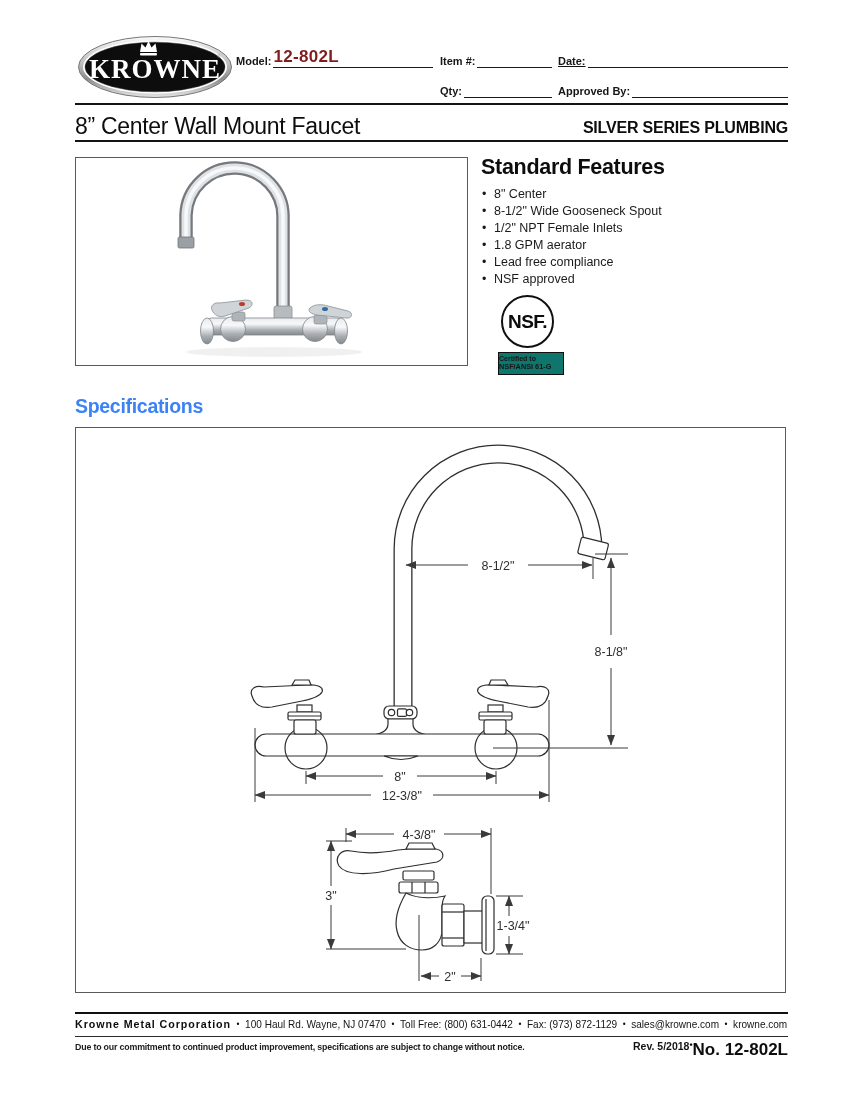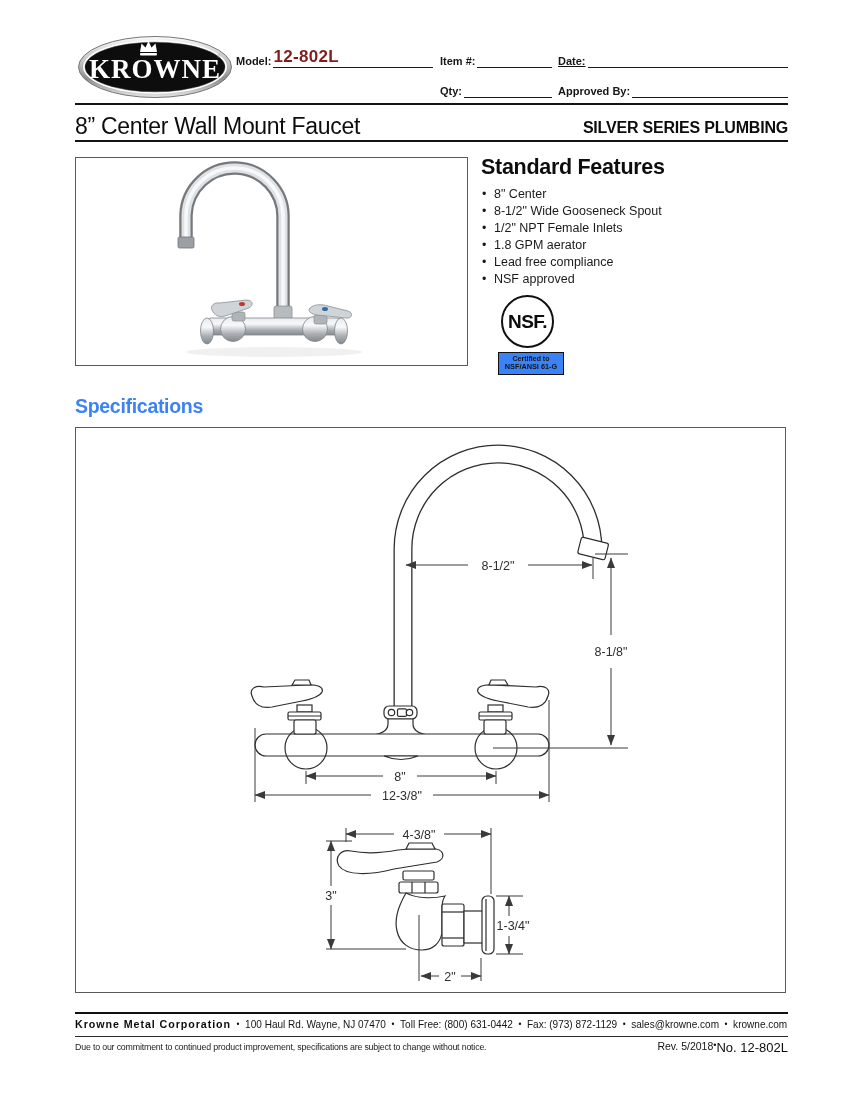--- a/index.html
+++ b/index.html
@@ -26,47 +26,47 @@
   .features { position:absolute; left:481px; top:155px; width:307px; }
   .features h2 { font-size:21.5px; font-weight:bold; letter-spacing:-.3px; color:#0d0d0d; }
   .features ul { list-style:none; margin-top:6px; }
   .features li { font-size:12.5px; line-height:17px; color:#1a1a1a; padding-left:13px; position:relative; }
   .features li::before { content:"\2022"; position:absolute; left:1px; top:0; font-size:12.5px; }
 
   .nsf { position:absolute; left:498px; top:295px; width:70px; }
   .nsf-circle { width:53px; height:53px; border:2.6px solid #101010; border-radius:50%;
     display:flex; align-items:center; justify-content:center; margin-left:3px; background:#fff; }
   .nsf-circle span { font-size:19px; font-weight:bold; letter-spacing:-.5px; color:#0c0c0c; }
-  .nsf-box { margin-top:4px; width:66px; border:1.4px solid #101010; text-align:center; padding:2px 0 2px 0; background:#3b82f6; }
+  .nsf-box { margin-top:4px; width:66px; border:1.4px solid #101010; text-align:left; padding:2px 0 2px 0; background:#0f766e; }
   .nsf-box .l1 { font-size:7px; font-weight:bold; line-height:8px; color:#151515; }
   .nsf-box .l2 { font-size:7.3px; font-weight:bold; line-height:8.5px; color:#151515; }
 
   .spec-h { position:absolute; left:75px; top:395px; font-size:19.5px; font-weight:bold; letter-spacing:-.3px; color:#3b82f6; }
   .spec-box { position:absolute; left:75px; top:427px; width:711px; height:566px; border:1px solid #5a5a5a; background:#fff; }
 
   .spec-svg .ol   { fill:#fff; stroke:#2e2e2e; stroke-width:1.2; }
   .spec-svg .oln  { fill:none; stroke:#2e2e2e; stroke-width:1.2; }
   .spec-svg .dim  { stroke:#3a3a3a; stroke-width:1; fill:none; }
   .spec-svg text  { font-family:"Liberation Sans", sans-serif; font-size:12.5px; fill:#2e2e2e; }
   .spec-svg .tube1 { fill:none; stroke:#2e2e2e; stroke-width:19; }
   .spec-svg .tube2 { fill:none; stroke:#ffffff; stroke-width:16.4; }
 
   .foot-rule  { position:absolute; left:75px; top:1012px; width:713px; height:2.4px; background:#101010; }
   .contact { position:absolute; left:75px; top:1018px; width:713px; height:15px; overflow:visible; }
   .contact-in { display:flex; align-items:baseline; gap:6px; white-space:nowrap; transform:scaleX(.93); transform-origin:left; }
   .contact-in .co { font-size:11.5px; font-weight:bold; letter-spacing:1px; color:#0d0d0d; }
   .contact-in .it { font-size:10.8px; color:#131313; }
   .contact-in .sep { font-size:9px; color:#111; position:relative; top:-1px; }
   .thin-rule { position:absolute; left:75px; top:1036px; width:713px; height:1px; background:#2a2a2a; }
-  .legal { position:absolute; left:75px; top:1040px; width:713px; display:flex; justify-content:space-between; align-items:baseline; }
+  .legal { position:absolute; left:75px; top:1040px; width:713px; display:flex; justify-content:space-between; align-items:baseline;font-weight:bold; }
   .legal .disc { font-size:9.6px; color:#1c1c1c; letter-spacing:-.2px; transform:scaleX(.92); transform-origin:left; white-space:nowrap; }
   .legal .right { display:flex; align-items:flex-start; gap:0; white-space:nowrap; }
   .legal .rev { font-size:10.5px; color:#131313; }
   .legal .sep { font-size:9px; }
-  .legal .docno { font-size:13px; color:#0d0d0d; }
+  .legal .docno { font-size:17px; color:#0d0d0d; }
 </style>
 </head>
 <body>
 
 <div class="page">
 
   <svg class="abs" style="left:78px; top:36px;" width="154" height="62" viewBox="0 0 154 62">
     <defs>
       <linearGradient id="silver" x1="0" y1="0" x2="0" y2="1">
         <stop offset="0" stop-color="#fafafa"></stop>

